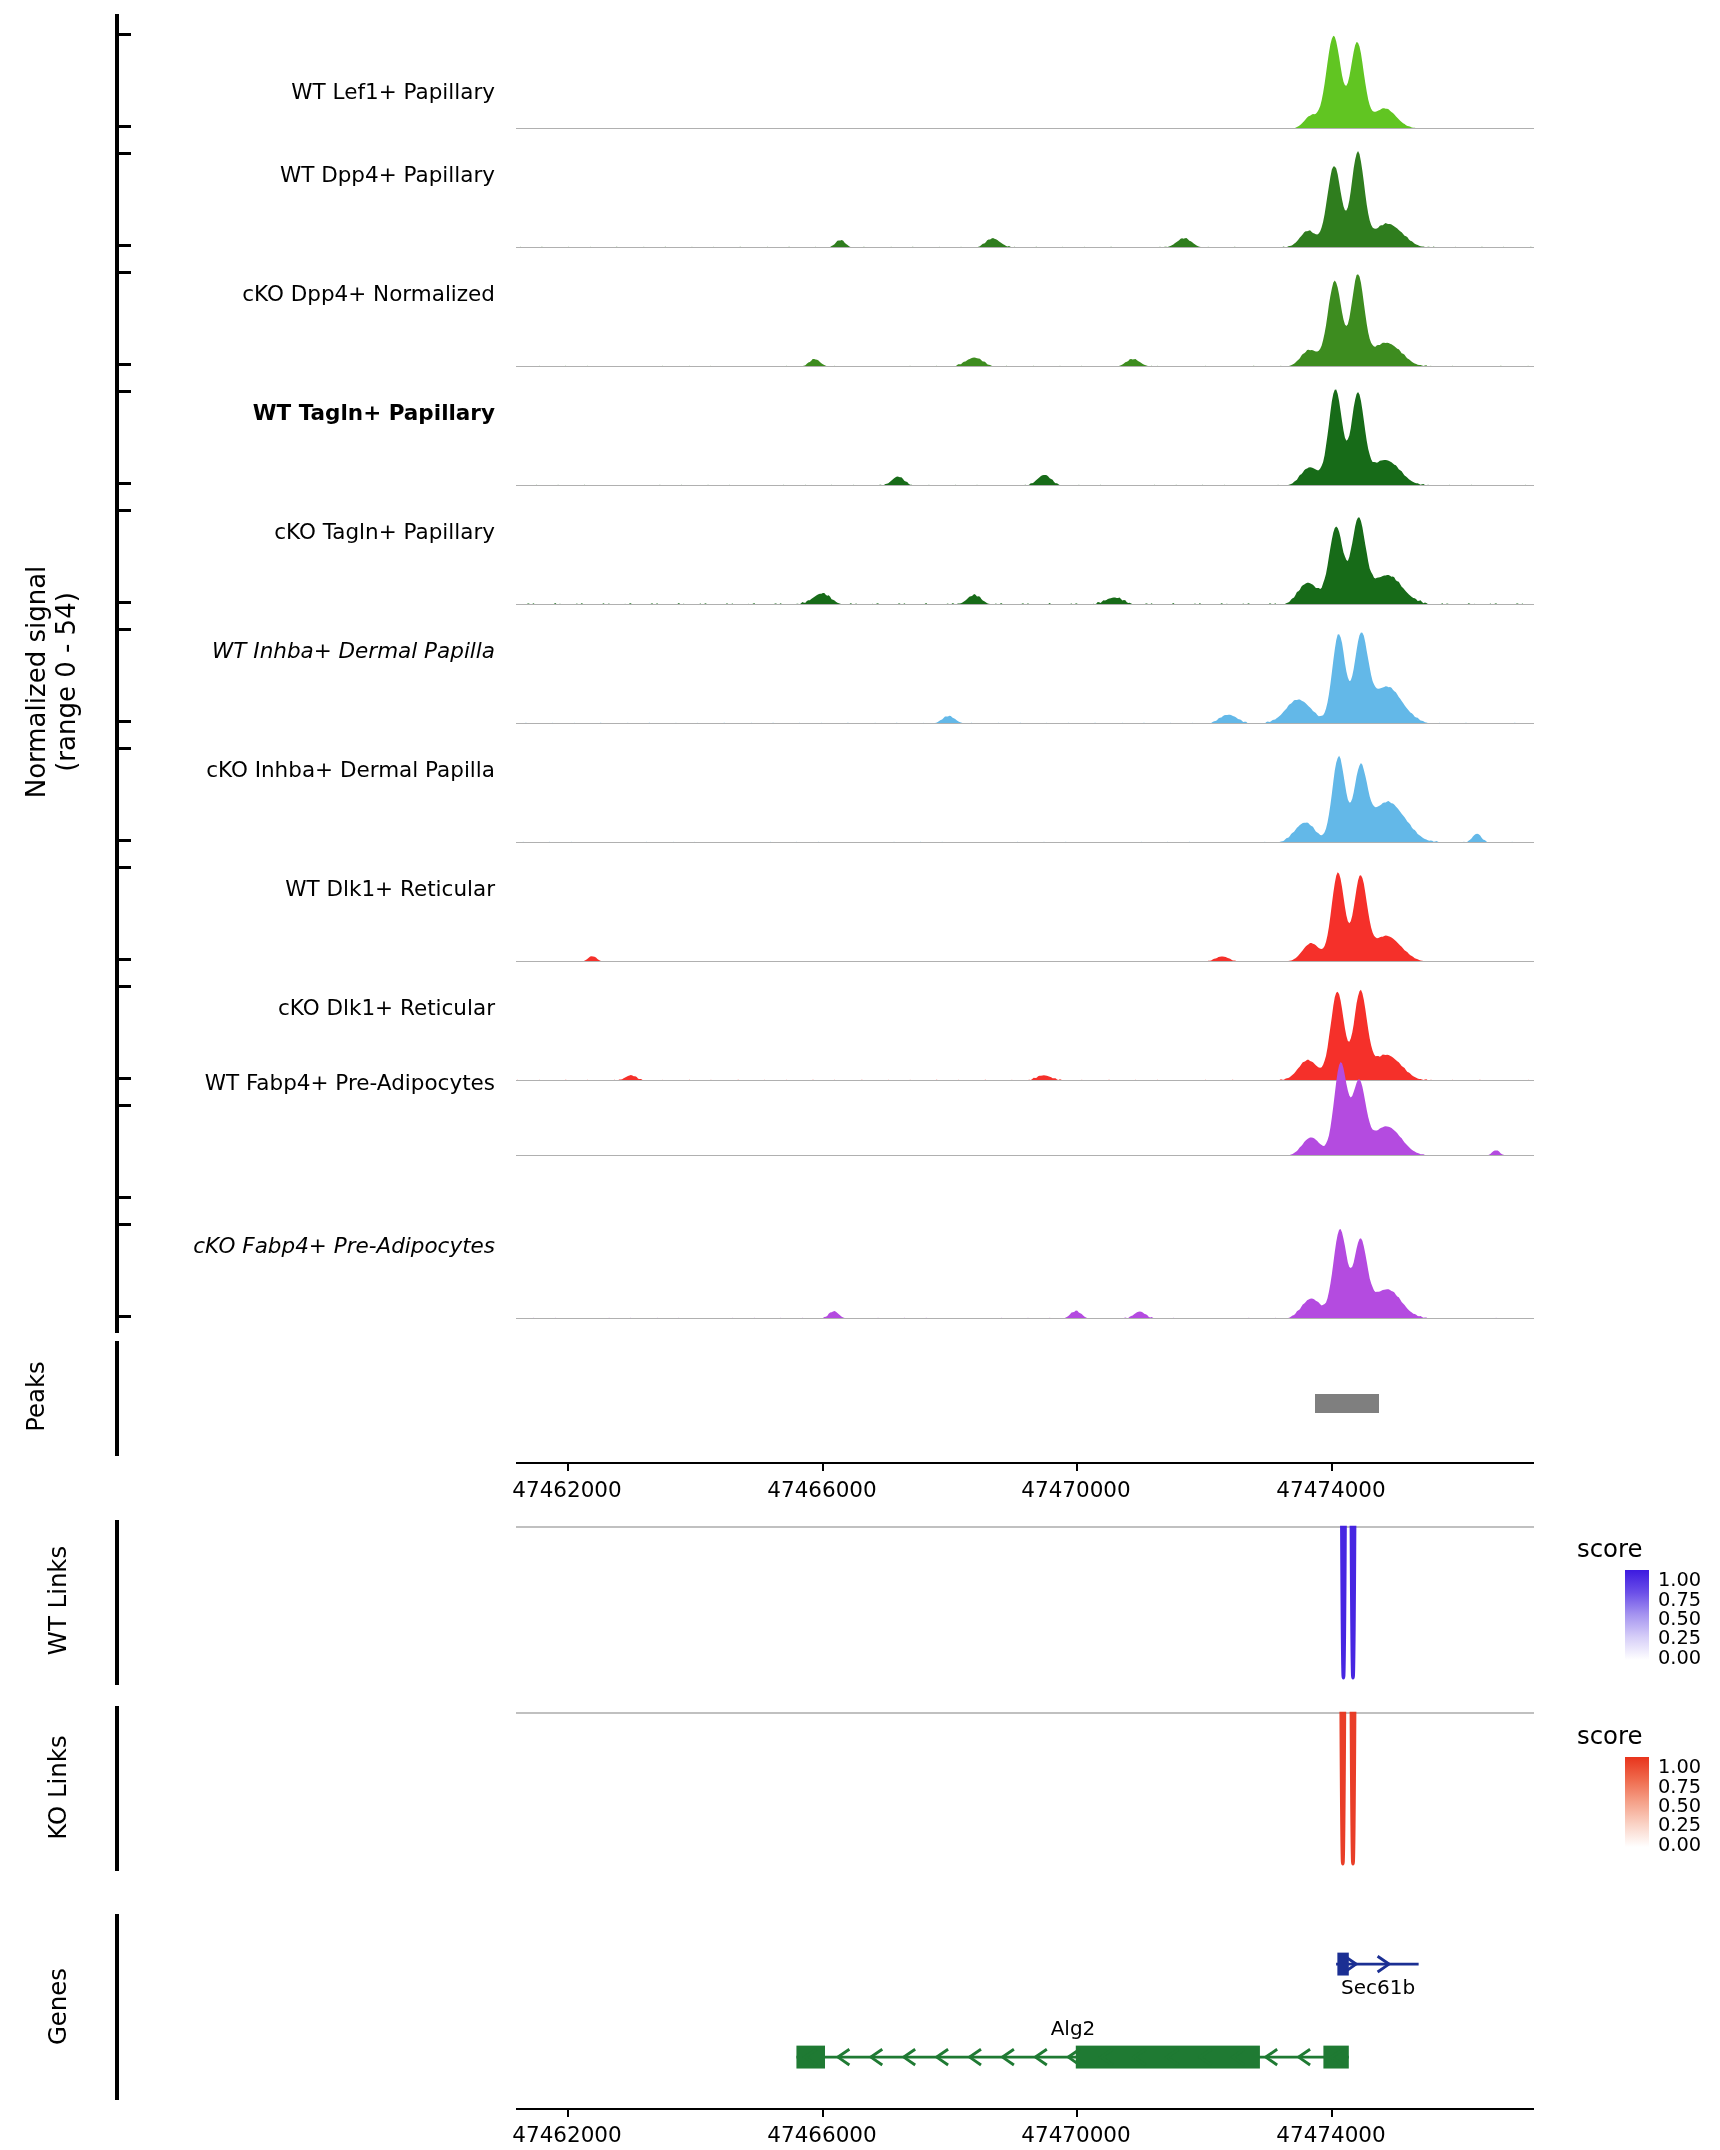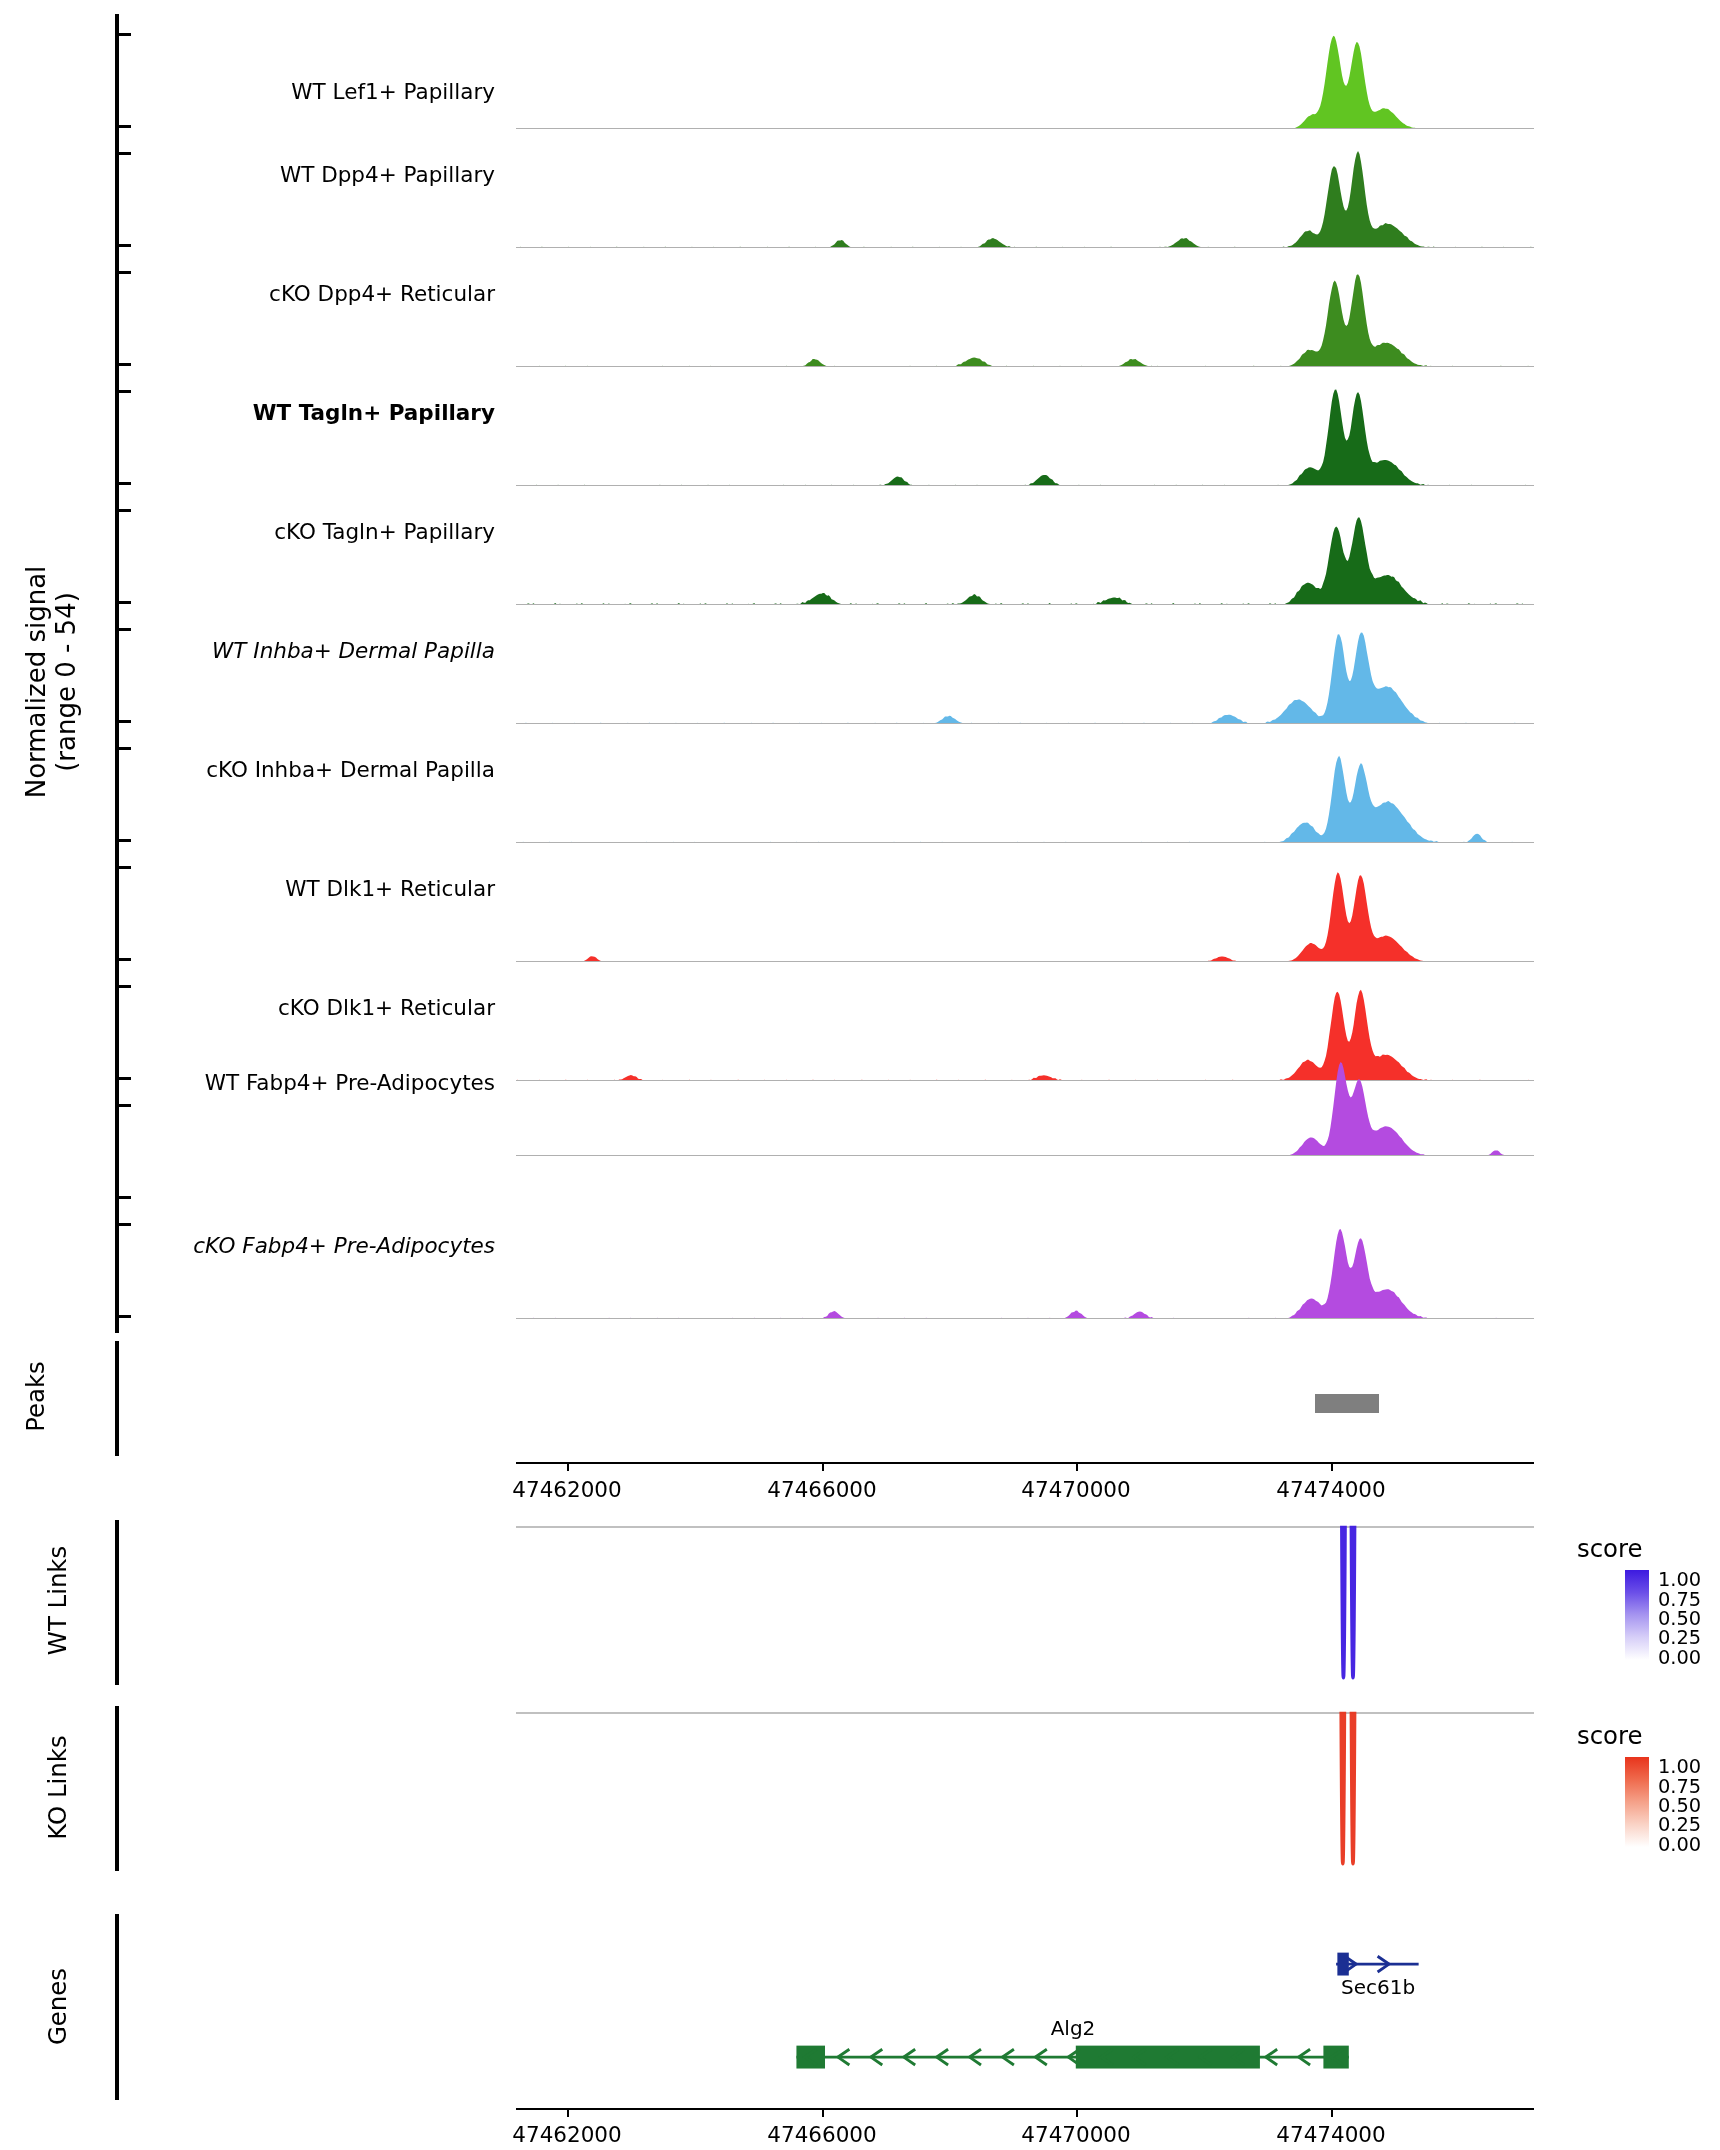--- a/index.html
+++ b/index.html
@@ -166,21 +166,21 @@
       <div class="track-baseline"></div>
     </div>
     <div class="track-row" style="top:148px;height:100px;">
       <div class="track-label" style="right:1039px; top:14.3px;">WT Dpp4+ Papillary</div>
       <svg class="track-svg" viewBox="0 0 1420 140" preserveAspectRatio="none">
         <path d="M0,140 L0.00,139.13 L2.03,140.00 L4.06,138.91 L6.09,138.36 L8.11,139.60 L10.14,139.90 L12.17,139.30 L14.20,139.58 L16.23,139.98 L18.26,139.98 L20.29,140.00 L22.31,139.97 L24.34,140.00 L26.37,139.74 L28.40,139.19 L30.43,139.61 L32.46,139.93 L34.49,138.70 L36.51,138.42 L38.54,139.77 L40.57,139.63 L42.60,138.62 L44.63,139.22 L46.66,139.99 L48.69,139.77 L50.71,139.76 L52.74,139.97 L54.77,140.00 L56.80,139.96 L58.83,139.78 L60.86,139.91 L62.89,139.87 L64.91,138.95 L66.94,138.93 L68.97,139.95 L71.00,139.31 L73.03,138.21 L75.06,139.18 L77.09,139.99 L79.11,139.26 L81.14,139.21 L83.17,139.88 L85.20,139.97 L87.23,139.95 L89.26,140.00 L91.29,140.00 L93.31,139.93 L95.34,139.50 L97.37,139.54 L99.40,140.00 L101.43,139.17 L103.46,138.35 L105.49,139.45 L107.51,139.88 L109.54,138.65 L111.57,138.76 L113.60,139.88 L115.63,139.80 L117.66,139.52 L119.69,139.85 L121.71,140.00 L123.74,140.00 L125.77,139.94 L127.80,139.91 L129.83,139.98 L131.86,139.38 L133.89,138.95 L135.91,139.77 L137.94,139.69 L139.97,138.33 L142.00,138.73 L144.03,139.96 L146.06,139.40 L148.09,138.86 L150.11,139.63 L152.14,139.99 L154.17,139.85 L156.20,139.95 L158.23,140.00 L160.26,139.99 L162.29,139.78 L164.31,139.60 L166.34,139.96 L168.37,139.60 L170.40,138.55 L172.43,139.11 L174.46,140.00 L176.49,138.92 L178.51,138.38 L180.54,139.60 L182.57,139.90 L184.60,139.33 L186.63,139.60 L188.66,139.98 L190.69,139.98 L192.71,140.00 L194.74,139.96 L196.77,140.00 L198.80,139.73 L200.83,139.16 L202.86,139.59 L204.89,139.93 L206.91,138.70 L208.94,138.41 L210.97,139.76 L213.00,139.65 L215.03,138.65 L217.06,139.24 L219.09,139.99 L221.11,139.78 L223.14,139.78 L225.17,139.98 L227.20,140.00 L229.23,139.95 L231.26,139.76 L233.29,139.90 L235.31,139.87 L237.34,138.93 L239.37,138.91 L241.40,139.94 L243.43,139.32 L245.46,138.21 L247.49,139.18 L249.51,139.99 L251.54,139.29 L253.57,139.24 L255.60,139.88 L257.63,139.98 L259.66,139.96 L261.69,140.00 L263.71,140.00 L265.74,139.92 L267.77,139.48 L269.80,139.51 L271.83,140.00 L273.86,139.17 L275.89,138.33 L277.91,139.43 L279.94,139.89 L281.97,138.68 L284.00,138.78 L286.03,139.88 L288.06,139.81 L290.09,139.55 L292.11,139.86 L294.14,140.00 L296.17,140.00 L298.20,139.92 L300.23,139.90 L302.26,139.98 L304.29,139.37 L306.31,138.92 L308.34,139.76 L310.37,139.69 L312.40,138.33 L314.43,138.73 L316.46,139.96 L318.49,139.42 L320.51,138.89 L322.54,139.64 L324.57,139.99 L326.60,139.86 L328.63,139.96 L330.66,140.00 L332.69,139.99 L334.71,139.76 L336.74,139.58 L338.77,139.96 L340.80,139.59 L342.83,138.52 L344.86,139.09 L346.89,140.00 L348.91,138.94 L350.94,138.39 L352.97,139.60 L355.00,139.91 L357.03,139.36 L359.06,139.62 L361.09,139.98 L363.11,139.99 L365.14,140.00 L367.17,139.95 L369.20,140.00 L371.23,139.71 L373.26,139.13 L375.29,139.57 L377.31,139.93 L379.34,138.70 L381.37,138.40 L383.40,139.76 L385.43,139.66 L387.46,138.68 L389.49,139.25 L391.51,139.99 L393.54,139.80 L395.57,139.80 L397.60,139.98 L399.63,140.00 L401.66,139.94 L403.69,139.74 L405.71,139.89 L407.74,139.87 L409.77,138.91 L411.80,138.88 L413.83,139.94 L415.86,139.33 L417.89,138.22 L419.91,139.18 L421.94,139.99 L423.97,139.31 L426.00,139.26 L428.03,139.86 L430.06,139.92 L432.09,139.82 L434.11,139.68 L436.14,139.34 L438.17,138.68 L440.20,137.30 L442.23,136.04 L444.26,134.92 L446.29,132.28 L448.31,129.73 L450.34,129.59 L452.37,129.53 L454.40,128.66 L456.43,129.84 L458.46,132.54 L460.49,134.30 L462.51,135.75 L464.54,137.44 L466.57,138.57 L468.60,139.23 L470.63,139.53 L472.66,139.71 L474.69,139.91 L476.71,139.32 L478.74,138.88 L480.77,139.75 L482.80,139.70 L484.83,138.34 L486.86,138.72 L488.89,139.96 L490.91,139.43 L492.94,138.92 L494.97,139.65 L497.00,140.00 L499.03,139.88 L501.06,139.96 L503.09,140.00 L505.11,139.99 L507.14,139.75 L509.17,139.55 L511.20,139.95 L513.23,139.59 L515.26,138.50 L517.29,139.07 L519.31,140.00 L521.34,138.95 L523.37,138.40 L525.40,139.60 L527.43,139.92 L529.46,139.39 L531.49,139.64 L533.51,139.98 L535.54,139.99 L537.57,140.00 L539.60,139.94 L541.63,140.00 L543.66,139.70 L545.69,139.10 L547.71,139.56 L549.74,139.94 L551.77,138.69 L553.80,138.39 L555.83,139.75 L557.86,139.67 L559.89,138.70 L561.91,139.26 L563.94,139.99 L565.97,139.81 L568.00,139.82 L570.03,139.99 L572.06,140.00 L574.09,139.93 L576.11,139.72 L578.14,139.89 L580.17,139.87 L582.20,138.89 L584.23,138.85 L586.26,139.93 L588.29,139.34 L590.31,138.23 L592.34,139.18 L594.37,140.00 L596.40,139.34 L598.43,139.29 L600.46,139.89 L602.49,139.98 L604.51,139.97 L606.54,140.00 L608.57,139.99 L610.60,139.91 L612.63,139.42 L614.66,139.47 L616.69,140.00 L618.71,139.16 L620.74,138.30 L622.77,139.41 L624.80,139.89 L626.83,138.71 L628.86,138.79 L630.89,139.84 L632.91,139.76 L634.94,139.47 L636.97,139.65 L639.00,139.59 L641.03,139.32 L643.06,138.82 L645.09,138.23 L647.11,137.55 L649.14,135.89 L651.17,134.18 L653.20,133.64 L655.23,132.06 L657.26,129.13 L659.29,128.07 L661.31,128.12 L663.34,126.82 L665.37,125.99 L667.40,126.89 L669.43,127.92 L671.46,128.91 L673.49,130.39 L675.51,131.96 L677.54,133.51 L679.57,134.72 L681.60,135.80 L683.63,137.29 L685.66,137.76 L687.69,137.28 L689.71,138.29 L691.74,139.54 L693.77,138.70 L695.80,138.27 L697.83,139.52 L699.86,139.88 L701.89,139.40 L703.91,139.65 L705.94,139.98 L707.97,139.99 L710.00,139.99 L712.03,139.93 L714.06,140.00 L716.09,139.69 L718.11,139.07 L720.14,139.54 L722.17,139.94 L724.20,138.69 L726.23,138.38 L728.26,139.74 L730.29,139.68 L732.31,138.73 L734.34,139.28 L736.37,139.99 L738.40,139.83 L740.43,139.84 L742.46,139.99 L744.49,140.00 L746.51,139.92 L748.54,139.70 L750.57,139.88 L752.60,139.87 L754.63,138.87 L756.66,138.83 L758.69,139.93 L760.71,139.35 L762.74,138.24 L764.77,139.17 L766.80,140.00 L768.83,139.36 L770.86,139.32 L772.89,139.90 L774.91,139.99 L776.94,139.98 L778.97,139.99 L781.00,139.99 L783.03,139.91 L785.06,139.40 L787.09,139.44 L789.11,140.00 L791.14,139.16 L793.17,138.28 L795.20,139.40 L797.23,139.90 L799.26,138.75 L801.29,138.82 L803.31,139.87 L805.34,139.84 L807.37,139.63 L809.40,139.90 L811.43,140.00 L813.46,140.00 L815.49,139.88 L817.51,139.87 L819.54,139.98 L821.57,139.31 L823.60,138.82 L825.63,139.73 L827.66,139.71 L829.69,138.35 L831.71,138.71 L833.74,139.95 L835.77,139.47 L837.80,138.98 L839.83,139.67 L841.86,140.00 L843.89,139.90 L845.91,139.98 L847.94,140.00 L849.97,139.99 L852.00,139.71 L854.03,139.50 L856.06,139.94 L858.09,139.59 L860.11,138.46 L862.14,139.03 L864.17,140.00 L866.20,138.99 L868.23,138.44 L870.26,139.60 L872.29,139.93 L874.31,139.45 L876.34,139.68 L878.37,139.98 L880.40,139.99 L882.43,139.99 L884.46,139.92 L886.49,140.00 L888.51,139.68 L890.54,139.03 L892.57,139.50 L894.60,139.90 L896.63,138.63 L898.66,138.24 L900.69,139.52 L902.71,139.33 L904.74,138.18 L906.77,138.38 L908.80,138.61 L910.83,137.83 L912.86,137.03 L914.89,136.15 L916.91,134.95 L918.94,133.51 L920.97,131.82 L923.00,130.56 L925.03,129.23 L927.06,127.09 L929.09,126.26 L931.11,126.99 L933.14,126.48 L935.17,125.87 L937.20,127.67 L939.23,129.68 L941.26,130.44 L943.29,131.86 L945.31,133.84 L947.34,135.26 L949.37,136.42 L951.40,137.39 L953.43,138.16 L955.46,138.66 L957.49,138.55 L959.51,138.90 L961.54,139.68 L963.57,138.97 L965.60,138.16 L967.63,139.33 L969.66,139.88 L971.69,138.75 L973.71,138.83 L975.74,139.87 L977.77,139.85 L979.80,139.65 L981.83,139.91 L983.86,140.00 L985.89,139.99 L987.91,139.87 L989.94,139.85 L991.97,139.98 L994.00,139.30 L996.03,138.79 L998.06,139.72 L1000.09,139.72 L1002.11,138.35 L1004.14,138.71 L1006.17,139.95 L1008.20,139.49 L1010.23,139.01 L1012.26,139.68 L1014.29,140.00 L1016.31,139.91 L1018.34,139.99 L1020.37,140.00 L1022.40,139.99 L1024.43,139.69 L1026.46,139.47 L1028.49,139.94 L1030.51,139.59 L1032.54,138.44 L1034.57,139.02 L1036.60,140.00 L1038.63,139.00 L1040.66,138.45 L1042.69,139.60 L1044.71,139.93 L1046.74,139.47 L1048.77,139.70 L1050.80,139.99 L1052.83,140.00 L1054.86,139.98 L1056.89,139.91 L1058.91,139.99 L1060.94,139.65 L1062.97,138.97 L1065.00,139.43 L1067.03,139.83 L1069.06,138.49 L1071.09,138.01 L1073.11,139.16 L1075.14,138.81 L1077.17,137.42 L1079.20,137.26 L1081.23,137.02 L1083.26,135.69 L1085.29,134.21 L1087.31,132.53 L1089.34,130.44 L1091.37,128.03 L1093.40,125.33 L1095.43,123.11 L1097.46,120.86 L1099.49,117.90 L1101.51,116.40 L1103.54,116.69 L1105.57,115.94 L1107.60,115.25 L1109.63,117.09 L1111.66,119.14 L1113.69,119.78 L1115.71,120.58 L1117.74,121.08 L1119.77,119.79 L1121.80,116.56 L1123.83,111.06 L1125.86,103.09 L1127.89,92.59 L1129.91,79.64 L1131.94,66.14 L1133.97,53.21 L1136.00,40.25 L1138.03,30.07 L1140.06,25.89 L1142.09,25.79 L1144.11,28.71 L1146.14,36.86 L1148.17,48.77 L1150.20,60.85 L1152.23,72.14 L1154.26,81.53 L1156.29,86.98 L1158.31,87.56 L1160.34,82.86 L1162.37,73.42 L1164.40,60.32 L1166.43,44.27 L1168.46,28.48 L1170.49,16.57 L1172.51,8.22 L1174.54,4.33 L1176.57,8.42 L1178.60,19.06 L1180.63,32.24 L1182.66,47.66 L1184.69,64.48 L1186.71,79.59 L1188.74,91.83 L1190.77,101.22 L1192.80,107.59 L1194.83,111.35 L1196.86,112.80 L1198.89,112.90 L1200.91,112.80 L1202.94,111.37 L1204.97,108.93 L1207.00,108.23 L1209.03,108.11 L1211.06,106.23 L1213.09,105.08 L1215.11,105.92 L1217.14,106.30 L1219.17,106.24 L1221.20,107.16 L1223.23,108.44 L1225.26,109.73 L1227.29,111.23 L1229.31,112.87 L1231.34,114.83 L1233.37,116.47 L1235.40,117.82 L1237.43,120.37 L1239.46,122.86 L1241.49,123.57 L1243.51,125.10 L1245.54,128.22 L1247.57,129.84 L1249.60,130.42 L1251.63,132.25 L1253.66,134.09 L1255.69,135.00 L1257.71,135.91 L1259.74,136.78 L1261.77,137.43 L1263.80,137.85 L1265.83,138.03 L1267.86,138.60 L1269.89,138.91 L1271.91,138.08 L1273.94,138.21 L1275.97,139.50 L1278.00,139.08 L1280.03,138.06 L1282.06,139.02 L1284.09,139.88 L1286.11,139.36 L1288.14,139.35 L1290.17,139.87 L1292.20,139.96 L1294.23,139.97 L1296.26,139.97 L1298.29,139.98 L1300.31,139.89 L1302.34,139.31 L1304.37,139.37 L1306.40,140.00 L1308.43,139.16 L1310.46,138.24 L1312.49,139.36 L1314.51,139.92 L1316.54,138.82 L1318.57,138.88 L1320.60,139.87 L1322.63,139.87 L1324.66,139.70 L1326.69,139.93 L1328.71,140.00 L1330.74,139.99 L1332.77,139.83 L1334.80,139.83 L1336.83,139.99 L1338.86,139.27 L1340.89,138.73 L1342.91,139.69 L1344.94,139.73 L1346.97,138.37 L1349.00,138.71 L1351.03,139.94 L1353.06,139.53 L1355.09,139.07 L1357.11,139.70 L1359.14,140.00 L1361.17,139.93 L1363.20,139.99 L1365.23,139.99 L1367.26,139.98 L1369.29,139.65 L1371.31,139.42 L1373.34,139.93 L1375.37,139.59 L1377.40,138.41 L1379.43,138.98 L1381.46,140.00 L1383.49,139.04 L1385.51,138.49 L1387.54,139.60 L1389.57,139.94 L1391.60,139.53 L1393.63,139.73 L1395.66,139.99 L1397.69,140.00 L1399.71,139.97 L1401.74,139.89 L1403.77,140.00 L1405.80,139.65 L1407.83,138.94 L1409.86,139.46 L1411.89,139.95 L1413.91,138.70 L1415.94,138.35 L1417.97,139.72 L1420.00,139.73 L1420,140 Z" fill="#2f7d1e" stroke="none"></path>
       </svg>
       <div class="track-baseline"></div>
     </div>
     <div class="track-row" style="top:267px;height:100px;">
-      <div class="track-label" style="right:1039px; top:14.3px;">cKO Dpp4+ Reticular</div>
+      <div class="track-label" style="right:1039px; top:14.3px;">cKO Dpp4+ Normalized</div>
       <svg class="track-svg" viewBox="0 0 1420 140" preserveAspectRatio="none">
         <path d="M0,140 L0.00,139.21 L2.03,138.46 L4.06,139.48 L6.09,139.98 L8.11,139.57 L10.14,139.71 L12.17,139.98 L14.20,140.00 L16.23,139.97 L18.26,139.88 L20.29,139.99 L22.31,139.72 L24.34,138.95 L26.37,139.34 L28.40,139.99 L30.43,138.86 L32.46,138.26 L34.49,139.58 L36.51,139.83 L38.54,138.92 L40.57,139.26 L42.60,139.96 L44.63,139.90 L46.66,139.90 L48.69,140.00 L50.71,140.00 L52.74,139.90 L54.77,139.59 L56.80,139.78 L58.83,139.93 L60.86,138.90 L62.89,138.61 L64.91,139.81 L66.94,139.55 L68.97,138.34 L71.00,139.03 L73.03,139.99 L75.06,139.55 L77.09,139.41 L79.11,139.88 L81.14,140.00 L83.17,140.00 L85.20,139.97 L87.23,139.97 L89.26,139.92 L91.29,139.33 L93.31,139.25 L95.34,139.97 L97.37,139.32 L99.40,138.22 L101.43,139.18 L103.46,139.98 L105.49,138.97 L107.51,138.83 L109.54,139.80 L111.57,139.92 L113.60,139.73 L115.63,139.92 L117.66,140.00 L119.69,139.99 L121.71,139.82 L123.74,139.78 L125.77,140.00 L127.80,139.36 L129.83,138.66 L131.86,139.55 L133.89,139.85 L135.91,138.50 L137.94,138.57 L139.97,139.87 L142.00,139.66 L144.03,139.11 L146.06,139.65 L148.09,140.00 L150.11,139.95 L152.14,140.00 L154.17,139.99 L156.20,139.99 L158.23,139.67 L160.26,139.35 L162.29,139.86 L164.31,139.71 L166.34,138.46 L168.37,138.80 L170.40,139.98 L172.43,139.22 L174.46,138.48 L176.49,139.48 L178.51,139.98 L180.54,139.59 L182.57,139.73 L184.60,139.98 L186.63,140.00 L188.66,139.97 L190.69,139.86 L192.71,139.98 L194.74,139.72 L196.77,138.92 L198.80,139.31 L200.83,139.99 L202.86,138.87 L204.89,138.26 L206.91,139.58 L208.94,139.84 L210.97,138.95 L213.00,139.28 L215.03,139.96 L217.06,139.91 L219.09,139.91 L221.11,140.00 L223.14,140.00 L225.17,139.89 L227.20,139.57 L229.23,139.76 L231.26,139.93 L233.29,138.89 L235.31,138.59 L237.34,139.80 L239.37,139.56 L241.40,138.36 L243.43,139.03 L245.46,139.99 L247.49,139.57 L249.51,139.44 L251.54,139.89 L253.57,140.00 L255.60,140.00 L257.63,139.96 L259.66,139.97 L261.69,139.92 L263.71,139.30 L265.74,139.22 L267.77,139.97 L269.80,139.32 L271.83,138.22 L273.86,139.17 L275.89,139.98 L277.91,139.00 L279.94,138.85 L281.97,139.81 L284.00,139.93 L286.03,139.75 L288.06,139.93 L290.09,140.00 L292.11,139.99 L294.14,139.80 L296.17,139.76 L298.20,140.00 L300.23,139.35 L302.26,138.63 L304.29,139.53 L306.31,139.86 L308.34,138.51 L310.37,138.57 L312.40,139.87 L314.43,139.67 L316.46,139.15 L318.49,139.66 L320.51,140.00 L322.54,139.96 L324.57,140.00 L326.60,139.98 L328.63,139.99 L330.66,139.65 L332.69,139.32 L334.71,139.85 L336.74,139.71 L338.77,138.45 L340.80,138.78 L342.83,139.97 L344.86,139.24 L346.89,138.51 L348.91,139.49 L350.94,139.98 L352.97,139.62 L355.00,139.75 L357.03,139.98 L359.06,140.00 L361.09,139.96 L363.11,139.85 L365.14,139.98 L367.17,139.71 L369.20,138.89 L371.23,139.29 L373.26,139.99 L375.29,138.88 L377.31,138.26 L379.34,139.57 L381.37,139.85 L383.40,138.98 L385.43,139.29 L387.46,139.95 L389.49,139.90 L391.51,139.88 L393.54,139.89 L395.57,139.78 L397.60,139.44 L399.63,138.71 L401.66,138.31 L403.69,137.60 L405.71,135.33 L407.74,133.55 L409.77,133.16 L411.80,131.37 L413.83,128.90 L415.86,128.80 L417.89,129.67 L419.91,129.86 L421.94,130.90 L423.97,132.85 L426.00,134.59 L428.03,136.11 L430.06,137.35 L432.09,138.33 L434.11,138.96 L436.14,138.75 L438.17,138.93 L440.20,139.84 L442.23,139.27 L444.26,138.19 L446.29,139.15 L448.31,139.98 L450.34,139.02 L452.37,138.87 L454.40,139.81 L456.43,139.94 L458.46,139.77 L460.49,139.94 L462.51,140.00 L464.54,139.98 L466.57,139.79 L468.60,139.74 L470.63,140.00 L472.66,139.34 L474.69,138.60 L476.71,139.52 L478.74,139.86 L480.77,138.52 L482.80,138.58 L484.83,139.86 L486.86,139.69 L488.89,139.18 L490.91,139.68 L492.94,140.00 L494.97,139.96 L497.00,140.00 L499.03,139.98 L501.06,139.99 L503.09,139.63 L505.11,139.29 L507.14,139.84 L509.17,139.71 L511.20,138.44 L513.23,138.77 L515.26,139.97 L517.29,139.26 L519.31,138.53 L521.34,139.49 L523.37,139.99 L525.40,139.64 L527.43,139.77 L529.46,139.99 L531.49,140.00 L533.51,139.95 L535.54,139.83 L537.57,139.98 L539.60,139.71 L541.63,138.87 L543.66,139.27 L545.69,139.99 L547.71,138.88 L549.74,138.26 L551.77,139.56 L553.80,139.86 L555.83,139.01 L557.86,139.32 L559.89,139.96 L561.91,139.93 L563.94,139.94 L565.97,140.00 L568.00,140.00 L570.03,139.87 L572.06,139.51 L574.09,139.73 L576.11,139.93 L578.14,138.86 L580.17,138.55 L582.20,139.79 L584.23,139.59 L586.26,138.40 L588.29,139.04 L590.31,139.99 L592.34,139.60 L594.37,139.48 L596.40,139.89 L598.43,139.97 L600.46,139.94 L602.49,139.85 L604.51,139.80 L606.54,139.64 L608.57,138.82 L610.60,138.50 L612.63,138.95 L614.66,137.86 L616.69,136.12 L618.71,136.29 L620.74,136.17 L622.77,134.12 L624.80,132.71 L626.83,132.28 L628.86,131.05 L630.89,129.61 L632.91,128.64 L634.94,127.80 L636.97,127.21 L639.00,126.80 L641.03,126.96 L643.06,127.80 L645.09,128.01 L647.11,128.39 L649.14,130.62 L651.17,132.34 L653.20,132.35 L655.23,133.65 L657.26,136.04 L659.29,136.84 L661.31,137.12 L663.34,138.22 L665.37,138.99 L667.40,139.30 L669.43,139.57 L671.46,139.71 L673.49,139.83 L675.51,139.52 L677.54,139.20 L679.57,139.80 L681.60,139.70 L683.63,138.42 L685.66,138.75 L687.69,139.97 L689.71,139.28 L691.74,138.55 L693.77,139.50 L695.80,139.99 L697.83,139.66 L699.86,139.79 L701.89,139.99 L703.91,140.00 L705.94,139.94 L707.97,139.81 L710.00,139.98 L712.03,139.70 L714.06,138.84 L716.09,139.25 L718.11,140.00 L720.14,138.89 L722.17,138.26 L724.20,139.56 L726.23,139.87 L728.26,139.04 L730.29,139.34 L732.31,139.96 L734.34,139.94 L736.37,139.95 L738.40,140.00 L740.43,140.00 L742.46,139.86 L744.49,139.48 L746.51,139.72 L748.54,139.94 L750.57,138.85 L752.60,138.52 L754.63,139.78 L756.66,139.60 L758.69,138.42 L760.71,139.05 L762.74,139.99 L764.77,139.63 L766.80,139.52 L768.83,139.91 L770.86,140.00 L772.89,140.00 L774.91,139.93 L776.94,139.96 L778.97,139.91 L781.00,139.23 L783.03,139.14 L785.06,139.96 L787.09,139.34 L789.11,138.20 L791.14,139.14 L793.17,139.99 L795.20,139.07 L797.23,138.92 L799.26,139.81 L801.29,139.95 L803.31,139.81 L805.34,139.96 L807.37,140.00 L809.40,139.98 L811.43,139.74 L813.46,139.70 L815.49,140.00 L817.51,139.32 L819.54,138.55 L821.57,139.48 L823.60,139.86 L825.63,138.53 L827.66,138.54 L829.69,139.77 L831.71,139.55 L833.74,138.96 L835.77,139.23 L837.80,139.23 L839.83,138.78 L841.86,138.23 L843.89,137.44 L845.91,136.52 L847.94,135.02 L849.97,133.42 L852.00,132.76 L854.03,131.47 L856.06,129.16 L858.09,128.76 L860.11,129.62 L862.14,129.01 L864.17,128.75 L866.20,130.47 L868.23,132.03 L870.26,132.94 L872.29,134.31 L874.31,135.70 L876.34,136.78 L878.37,137.61 L880.40,138.19 L882.43,138.90 L884.46,139.01 L886.49,138.39 L888.51,138.98 L890.54,139.86 L892.57,138.82 L894.60,138.22 L896.63,139.53 L898.66,139.86 L900.69,139.07 L902.71,139.36 L904.74,139.96 L906.77,139.94 L908.80,139.96 L910.83,140.00 L912.86,140.00 L914.89,139.85 L916.91,139.46 L918.94,139.70 L920.97,139.94 L923.00,138.84 L925.03,138.50 L927.06,139.77 L929.09,139.61 L931.11,138.44 L933.14,139.06 L935.17,139.99 L937.20,139.65 L939.23,139.55 L941.26,139.92 L943.29,140.00 L945.31,140.00 L947.34,139.92 L949.37,139.95 L951.40,139.91 L953.43,139.20 L955.46,139.11 L957.49,139.95 L959.51,139.34 L961.54,138.20 L963.57,139.13 L965.60,139.99 L967.63,139.10 L969.66,138.95 L971.69,139.82 L973.71,139.95 L975.74,139.83 L977.77,139.97 L979.80,140.00 L981.83,139.97 L983.86,139.72 L985.89,139.69 L987.91,140.00 L989.94,139.31 L991.97,138.52 L994.00,139.47 L996.03,139.88 L998.06,138.57 L1000.09,138.60 L1002.11,139.85 L1004.14,139.73 L1006.17,139.27 L1008.20,139.72 L1010.23,140.00 L1012.26,139.98 L1014.29,140.00 L1016.31,139.97 L1018.34,139.99 L1020.37,139.58 L1022.40,139.19 L1024.43,139.81 L1026.46,139.72 L1028.49,138.41 L1030.51,138.73 L1032.54,139.96 L1034.57,139.31 L1036.60,138.61 L1038.63,139.51 L1040.66,139.99 L1042.69,139.70 L1044.71,139.82 L1046.74,139.99 L1048.77,140.00 L1050.80,139.92 L1052.83,139.78 L1054.86,139.97 L1056.89,139.68 L1058.91,138.77 L1060.94,139.18 L1062.97,139.96 L1065.00,138.84 L1067.03,138.15 L1069.06,139.35 L1071.09,139.57 L1073.11,138.60 L1075.14,138.60 L1077.17,138.79 L1079.20,138.22 L1081.23,137.49 L1083.26,136.55 L1085.29,135.32 L1087.31,133.66 L1089.34,131.46 L1091.37,129.71 L1093.40,127.76 L1095.43,124.36 L1097.46,121.74 L1099.49,120.89 L1101.51,118.90 L1103.54,116.29 L1105.57,115.94 L1107.60,116.44 L1109.63,116.20 L1111.66,116.59 L1113.69,117.60 L1115.71,118.21 L1117.74,118.21 L1119.77,117.11 L1121.80,114.58 L1123.83,109.94 L1125.86,102.20 L1127.89,92.58 L1129.91,81.63 L1131.94,67.58 L1133.97,52.40 L1136.00,40.10 L1138.03,30.03 L1140.06,21.85 L1142.09,18.96 L1144.11,21.97 L1146.14,28.81 L1148.17,38.88 L1150.20,51.10 L1152.23,63.29 L1154.26,73.63 L1156.29,80.33 L1158.31,82.67 L1160.34,80.25 L1162.37,71.85 L1164.40,59.37 L1166.43,46.32 L1168.46,32.55 L1170.49,19.16 L1172.51,11.24 L1174.54,10.06 L1176.57,13.46 L1178.60,21.92 L1180.63,35.25 L1182.66,50.60 L1184.69,65.93 L1186.71,79.97 L1188.74,91.59 L1190.77,100.42 L1192.80,105.97 L1194.83,109.10 L1196.86,111.37 L1198.89,111.58 L1200.91,109.72 L1202.94,109.06 L1204.97,109.18 L1207.00,107.49 L1209.03,105.91 L1211.06,106.17 L1213.09,106.32 L1215.11,106.06 L1217.14,106.51 L1219.17,107.33 L1221.20,108.31 L1223.23,109.47 L1225.26,110.81 L1227.29,112.71 L1229.31,114.28 L1231.34,115.32 L1233.37,117.77 L1235.40,120.63 L1237.43,121.58 L1239.46,122.90 L1241.49,126.06 L1243.51,128.17 L1245.54,129.06 L1247.57,130.83 L1249.60,132.73 L1251.63,133.92 L1253.66,134.99 L1255.69,135.92 L1257.71,136.70 L1259.74,137.19 L1261.77,137.30 L1263.80,138.02 L1265.83,138.66 L1267.86,137.83 L1269.89,137.71 L1271.91,139.19 L1273.94,139.21 L1275.97,138.17 L1278.00,138.85 L1280.03,139.82 L1282.06,139.56 L1284.09,139.51 L1286.11,139.87 L1288.14,139.96 L1290.17,139.97 L1292.20,139.88 L1294.23,139.93 L1296.26,139.90 L1298.29,139.15 L1300.31,139.05 L1302.34,139.94 L1304.37,139.35 L1306.40,138.19 L1308.43,139.12 L1310.46,139.99 L1312.49,139.15 L1314.51,139.00 L1316.54,139.82 L1318.57,139.96 L1320.60,139.86 L1322.63,139.98 L1324.66,140.00 L1326.69,139.97 L1328.71,139.68 L1330.74,139.65 L1332.77,140.00 L1334.80,139.29 L1336.83,138.47 L1338.86,139.44 L1340.89,139.89 L1342.91,138.60 L1344.94,138.61 L1346.97,139.85 L1349.00,139.76 L1351.03,139.33 L1353.06,139.75 L1355.09,140.00 L1357.11,139.99 L1359.14,139.99 L1361.17,139.95 L1363.20,139.99 L1365.23,139.54 L1367.26,139.13 L1369.29,139.79 L1371.31,139.73 L1373.34,138.40 L1375.37,138.70 L1377.40,139.96 L1379.43,139.35 L1381.46,138.66 L1383.49,139.52 L1385.51,139.99 L1387.54,139.74 L1389.57,139.85 L1391.60,140.00 L1393.63,140.00 L1395.66,139.90 L1397.69,139.74 L1399.71,139.97 L1401.74,139.68 L1403.77,138.73 L1405.80,139.16 L1407.83,140.00 L1409.86,138.93 L1411.89,138.28 L1413.91,139.54 L1415.94,139.90 L1417.97,139.17 L1420.00,139.42 L1420,140 Z" fill="#3d8c1f" stroke="none"></path>
       </svg>
       <div class="track-baseline"></div>
     </div>
     <div class="track-row" style="top:386px;height:100px;">
       <div class="track-label" style="right:1039px; top:14.3px;font-weight:bold;">WT Tagln+ Papillary</div>
       <svg class="track-svg" viewBox="0 0 1420 140" preserveAspectRatio="none">
         <path d="M0,140 L0.00,139.42 L2.03,140.00 L4.06,139.78 L6.09,139.84 L8.11,139.99 L10.14,140.00 L12.17,139.91 L14.20,139.72 L16.23,139.93 L18.26,139.77 L20.29,138.78 L22.31,139.02 L24.34,139.99 L26.37,139.11 L28.40,138.24 L30.43,139.39 L32.46,139.95 L34.49,139.24 L36.51,139.37 L38.54,139.94 L40.57,139.97 L42.60,139.98 L44.63,139.99 L46.66,140.00 L48.69,139.86 L50.71,139.38 L52.74,139.57 L54.77,139.98 L56.80,138.96 L58.83,138.36 L60.86,139.61 L62.89,139.77 L64.91,138.59 L66.94,138.97 L68.97,139.95 L71.00,139.76 L73.03,139.62 L75.06,139.92 L77.09,140.00 L79.11,139.99 L81.14,139.88 L83.17,139.91 L85.20,139.95 L87.23,139.20 L89.26,138.93 L91.29,139.87 L93.31,139.52 L95.34,138.24 L97.37,138.94 L99.40,140.00 L101.43,139.30 L103.46,138.99 L105.49,139.76 L107.51,139.98 L109.54,139.89 L111.57,139.98 L113.60,140.00 L115.63,139.97 L117.66,139.68 L119.69,139.57 L121.71,139.99 L123.74,139.42 L125.77,138.44 L127.80,139.27 L129.83,139.96 L131.86,138.76 L133.89,138.53 L135.91,139.75 L137.94,139.84 L139.97,139.39 L142.00,139.72 L144.03,139.99 L146.06,139.99 L148.09,139.99 L150.11,139.94 L152.14,140.00 L154.17,139.59 L156.20,139.06 L158.23,139.68 L160.26,139.84 L162.29,138.51 L164.31,138.54 L166.34,139.88 L168.37,139.51 L170.40,138.70 L172.43,139.43 L174.46,140.00 L176.49,139.79 L178.51,139.86 L180.54,139.99 L182.57,140.00 L184.60,139.90 L186.63,139.70 L188.66,139.93 L190.69,139.76 L192.71,138.75 L194.74,138.99 L196.77,139.99 L198.80,139.12 L200.83,138.25 L202.86,139.39 L204.89,139.96 L206.91,139.27 L208.94,139.40 L210.97,139.94 L213.00,139.97 L215.03,139.98 L217.06,139.99 L219.09,140.00 L221.11,139.85 L223.14,139.35 L225.17,139.55 L227.20,139.99 L229.23,138.95 L231.26,138.34 L233.29,139.60 L235.31,139.78 L237.34,138.61 L239.37,138.98 L241.40,139.95 L243.43,139.78 L245.46,139.64 L247.49,139.93 L249.51,140.00 L251.54,139.99 L253.57,139.87 L255.60,139.90 L257.63,139.95 L259.66,139.18 L261.69,138.90 L263.71,139.86 L265.74,139.53 L267.77,138.24 L269.80,138.93 L271.83,140.00 L273.86,139.32 L275.89,139.02 L277.91,139.77 L279.94,139.98 L281.97,139.90 L284.00,139.99 L286.03,140.00 L288.06,139.97 L290.09,139.66 L292.11,139.55 L294.14,139.99 L296.17,139.41 L298.20,138.42 L300.23,139.25 L302.26,139.97 L304.29,138.78 L306.31,138.54 L308.34,139.75 L310.37,139.85 L312.40,139.42 L314.43,139.74 L316.46,140.00 L318.49,140.00 L320.51,139.98 L322.54,139.93 L324.57,140.00 L326.60,139.58 L328.63,139.03 L330.66,139.66 L332.69,139.84 L334.71,138.51 L336.74,138.53 L338.77,139.88 L340.80,139.53 L342.83,138.73 L344.86,139.44 L346.89,140.00 L348.91,139.81 L350.94,139.88 L352.97,140.00 L355.00,140.00 L357.03,139.88 L359.06,139.67 L361.09,139.92 L363.11,139.76 L365.14,138.73 L367.17,138.97 L369.20,139.99 L371.23,139.13 L373.26,138.26 L375.29,139.39 L377.31,139.96 L379.34,139.30 L381.37,139.42 L383.40,139.94 L385.43,139.98 L387.46,139.99 L389.49,139.99 L391.51,140.00 L393.54,139.85 L395.57,139.32 L397.60,139.52 L399.63,139.99 L401.66,138.95 L403.69,138.33 L405.71,139.59 L407.74,139.79 L409.77,138.64 L411.80,138.99 L413.83,139.95 L415.86,139.79 L417.89,139.67 L419.91,139.93 L421.94,140.00 L423.97,139.99 L426.00,139.85 L428.03,139.89 L430.06,139.95 L432.09,139.16 L434.11,138.87 L436.14,139.85 L438.17,139.53 L440.20,138.24 L442.23,138.93 L444.26,140.00 L446.29,139.34 L448.31,139.05 L450.34,139.78 L452.37,139.99 L454.40,139.91 L456.43,139.99 L458.46,140.00 L460.49,139.97 L462.51,139.63 L464.54,139.52 L466.57,139.98 L468.60,139.41 L470.63,138.40 L472.66,139.23 L474.69,139.97 L476.71,138.80 L478.74,138.55 L480.77,139.75 L482.80,139.86 L484.83,139.45 L486.86,139.75 L488.89,140.00 L490.91,140.00 L492.94,139.98 L494.97,139.92 L497.00,140.00 L499.03,139.56 L501.06,138.98 L503.09,139.61 L505.11,139.77 L507.14,138.34 L509.17,138.21 L511.20,139.28 L513.23,138.52 L515.26,137.05 L517.29,136.78 L519.31,136.04 L521.34,134.28 L523.37,132.55 L525.40,130.81 L527.43,129.12 L529.46,127.70 L531.49,126.78 L533.51,127.04 L535.54,127.59 L537.57,127.83 L539.60,129.76 L541.63,132.64 L543.66,133.60 L545.69,134.31 L547.71,136.71 L549.74,138.26 L551.77,138.29 L553.80,138.86 L555.83,139.63 L557.86,139.82 L559.89,139.92 L561.91,139.94 L563.94,139.98 L565.97,139.83 L568.00,139.28 L570.03,139.50 L572.06,139.99 L574.09,138.94 L576.11,138.31 L578.14,139.58 L580.17,139.80 L582.20,138.67 L584.23,139.01 L586.26,139.95 L588.29,139.80 L590.31,139.69 L592.34,139.94 L594.37,140.00 L596.40,139.98 L598.43,139.83 L600.46,139.88 L602.49,139.95 L604.51,139.14 L606.54,138.84 L608.57,139.84 L610.60,139.54 L612.63,138.25 L614.66,138.93 L616.69,139.99 L618.71,139.37 L620.74,139.08 L622.77,139.78 L624.80,139.99 L626.83,139.92 L628.86,140.00 L630.89,140.00 L632.91,139.97 L634.94,139.61 L636.97,139.50 L639.00,139.98 L641.03,139.41 L643.06,138.38 L645.09,139.22 L647.11,139.97 L649.14,138.82 L651.17,138.57 L653.20,139.75 L655.23,139.87 L657.26,139.47 L659.29,139.77 L661.31,140.00 L663.34,140.00 L665.37,139.97 L667.40,139.91 L669.43,140.00 L671.46,139.55 L673.49,138.97 L675.51,139.63 L677.54,139.85 L679.57,138.51 L681.60,138.51 L683.63,139.87 L685.66,139.56 L687.69,138.79 L689.71,139.46 L691.74,140.00 L693.77,139.84 L695.80,139.90 L697.83,140.00 L699.86,139.99 L701.89,139.84 L703.91,139.59 L705.94,139.84 L707.97,139.62 L710.00,138.42 L712.03,138.44 L714.06,139.14 L716.09,137.77 L718.11,136.10 L720.14,136.11 L722.17,135.27 L724.20,132.93 L726.23,131.10 L728.26,129.54 L730.29,127.63 L732.31,126.01 L734.34,124.88 L736.37,124.44 L738.40,124.55 L740.43,124.94 L742.46,126.68 L744.49,129.08 L746.51,130.06 L748.54,131.41 L750.57,134.47 L752.60,136.21 L754.63,136.27 L756.66,137.47 L758.69,138.99 L760.71,139.26 L762.74,139.40 L764.77,139.78 L766.80,139.92 L768.83,139.94 L770.86,139.80 L772.89,139.86 L774.91,139.94 L776.94,139.12 L778.97,138.81 L781.00,139.83 L783.03,139.55 L785.06,138.26 L787.09,138.92 L789.11,139.99 L791.14,139.39 L793.17,139.11 L795.20,139.79 L797.23,139.99 L799.26,139.93 L801.29,140.00 L803.31,139.99 L805.34,139.96 L807.37,139.59 L809.40,139.47 L811.43,139.98 L813.46,139.40 L815.49,138.36 L817.51,139.20 L819.54,139.97 L821.57,138.84 L823.60,138.59 L825.63,139.75 L827.66,139.88 L829.69,139.50 L831.71,139.79 L833.74,140.00 L835.77,140.00 L837.80,139.96 L839.83,139.90 L841.86,140.00 L843.89,139.54 L845.91,138.94 L847.94,139.62 L849.97,139.85 L852.00,138.51 L854.03,138.51 L856.06,139.86 L858.09,139.58 L860.11,138.82 L862.14,139.48 L864.17,140.00 L866.20,139.85 L868.23,139.92 L870.26,140.00 L872.29,140.00 L874.31,139.84 L876.34,139.60 L878.37,139.90 L880.40,139.76 L882.43,138.67 L884.46,138.90 L886.49,139.98 L888.51,139.17 L890.54,138.30 L892.57,139.38 L894.60,139.97 L896.63,139.38 L898.66,139.49 L900.69,139.95 L902.71,139.99 L904.74,140.00 L906.77,139.97 L908.80,139.99 L910.83,139.82 L912.86,139.23 L914.89,139.46 L916.91,139.99 L918.94,138.94 L920.97,138.29 L923.00,139.56 L925.03,139.81 L927.06,138.72 L929.09,139.04 L931.11,139.94 L933.14,139.83 L935.17,139.74 L937.20,139.96 L939.23,140.00 L941.26,139.97 L943.29,139.80 L945.31,139.86 L947.34,139.95 L949.37,139.10 L951.40,138.79 L953.43,139.83 L955.46,139.56 L957.49,138.27 L959.51,138.92 L961.54,139.99 L963.57,139.41 L965.60,139.14 L967.63,139.80 L969.66,139.99 L971.69,139.94 L973.71,140.00 L975.74,139.99 L977.77,139.96 L979.80,139.56 L981.83,139.44 L983.86,139.98 L985.89,139.40 L987.91,138.34 L989.94,139.19 L991.97,139.98 L994.00,138.86 L996.03,138.60 L998.06,139.75 L1000.09,139.89 L1002.11,139.53 L1004.14,139.80 L1006.17,140.00 L1008.20,140.00 L1010.23,139.95 L1012.26,139.89 L1014.29,140.00 L1016.31,139.52 L1018.34,138.90 L1020.37,139.60 L1022.40,139.86 L1024.43,138.51 L1026.46,138.50 L1028.49,139.86 L1030.51,139.59 L1032.54,138.85 L1034.57,139.49 L1036.60,140.00 L1038.63,139.87 L1040.66,139.93 L1042.69,140.00 L1044.71,140.00 L1046.74,139.83 L1048.77,139.57 L1050.80,139.89 L1052.83,139.76 L1054.86,138.64 L1056.89,138.87 L1058.91,139.97 L1060.94,139.16 L1062.97,138.27 L1065.00,139.31 L1067.03,139.85 L1069.06,139.19 L1071.09,139.17 L1073.11,139.39 L1075.14,139.12 L1077.17,138.69 L1079.20,138.04 L1081.23,137.24 L1083.26,135.98 L1085.29,133.99 L1087.31,132.56 L1089.34,131.15 L1091.37,127.85 L1093.40,124.75 L1095.43,123.48 L1097.46,121.22 L1099.49,117.78 L1101.51,116.05 L1103.54,115.34 L1105.57,114.22 L1107.60,113.73 L1109.63,114.16 L1111.66,114.95 L1113.69,116.02 L1115.71,116.98 L1117.74,117.86 L1119.77,117.92 L1121.80,115.56 L1123.83,111.64 L1125.86,106.46 L1127.89,96.93 L1129.91,83.31 L1131.94,69.04 L1133.97,53.61 L1136.00,36.49 L1138.03,21.45 L1140.06,10.94 L1142.09,5.12 L1144.11,5.01 L1146.14,10.84 L1148.17,21.46 L1150.20,35.13 L1152.23,49.28 L1154.26,62.29 L1156.29,72.51 L1158.31,76.68 L1160.34,74.70 L1162.37,69.18 L1164.40,59.15 L1166.43,44.50 L1168.46,30.23 L1170.49,19.27 L1172.51,11.36 L1174.54,8.41 L1176.57,11.96 L1178.60,20.80 L1180.63,33.47 L1182.66,48.23 L1184.69,63.26 L1186.71,77.17 L1188.74,88.10 L1190.77,96.06 L1192.80,102.58 L1194.83,106.24 L1196.86,106.42 L1198.89,106.65 L1200.91,107.46 L1202.94,106.30 L1204.97,104.57 L1207.00,104.29 L1209.03,104.12 L1211.06,103.63 L1213.09,103.66 L1215.11,104.04 L1217.14,104.71 L1219.17,105.54 L1221.20,106.58 L1223.23,108.50 L1225.26,110.17 L1227.29,111.01 L1229.31,113.34 L1231.34,116.64 L1233.37,118.07 L1235.40,119.38 L1237.43,122.57 L1239.46,125.21 L1241.49,126.59 L1243.51,128.48 L1245.54,130.53 L1247.57,132.03 L1249.60,133.35 L1251.63,134.45 L1253.66,135.49 L1255.69,136.16 L1257.71,136.24 L1259.74,137.09 L1261.77,138.16 L1263.80,137.51 L1265.83,137.17 L1267.86,138.71 L1269.89,139.20 L1271.91,138.30 L1273.94,138.73 L1275.97,139.69 L1278.00,139.67 L1280.03,139.64 L1282.06,139.87 L1284.09,139.93 L1286.11,139.92 L1288.14,139.72 L1290.17,139.81 L1292.20,139.93 L1294.23,139.06 L1296.26,138.72 L1298.29,139.80 L1300.31,139.57 L1302.34,138.28 L1304.37,138.92 L1306.40,139.99 L1308.43,139.46 L1310.46,139.20 L1312.49,139.81 L1314.51,139.99 L1316.54,139.96 L1318.57,140.00 L1320.60,139.99 L1322.63,139.96 L1324.66,139.52 L1326.69,139.39 L1328.71,139.97 L1330.74,139.40 L1332.77,138.31 L1334.80,139.16 L1336.83,139.98 L1338.86,138.90 L1340.89,138.64 L1342.91,139.75 L1344.94,139.90 L1346.97,139.58 L1349.00,139.83 L1351.03,140.00 L1353.06,140.00 L1355.09,139.93 L1357.11,139.86 L1359.14,140.00 L1361.17,139.50 L1363.20,138.84 L1365.23,139.57 L1367.26,139.87 L1369.29,138.52 L1371.31,138.49 L1373.34,139.85 L1375.37,139.62 L1377.40,138.91 L1379.43,139.52 L1381.46,140.00 L1383.49,139.89 L1385.51,139.95 L1387.54,140.00 L1389.57,140.00 L1391.60,139.80 L1393.63,139.52 L1395.66,139.88 L1397.69,139.76 L1399.71,138.61 L1401.74,138.84 L1403.77,139.97 L1405.80,139.21 L1407.83,138.34 L1409.86,139.39 L1411.89,139.98 L1413.91,139.46 L1415.94,139.57 L1417.97,139.96 L1420.00,139.99 L1420,140 Z" fill="#176b18" stroke="none"></path>
       </svg>

